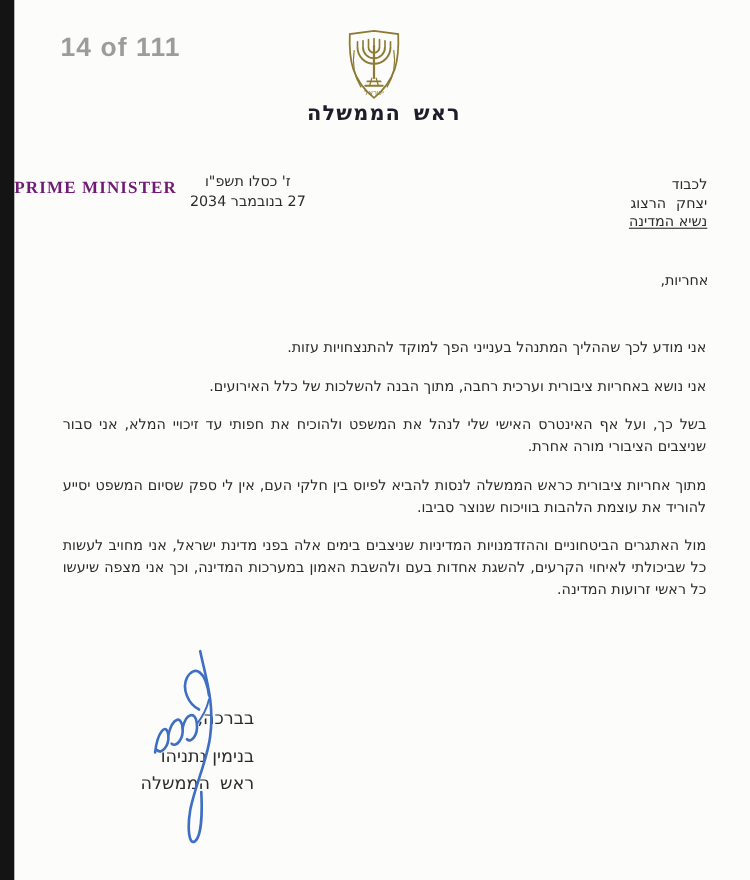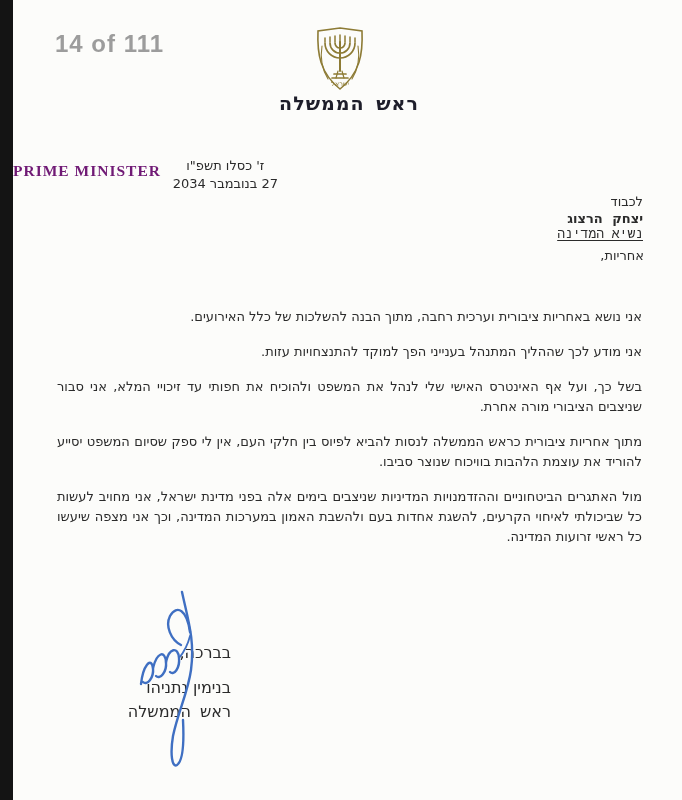--- a/index.html
+++ b/index.html
@@ -32,24 +32,24 @@
     font-family:"Liberation Serif","DejaVu Serif",serif;
     font-size:15.5px;font-weight:bold;color:#701a75;letter-spacing:1px;margin-top:48px;
   }
   
   .date-block{
     position:absolute;right:407px;top:157px;direction:rtl;text-align:center;
     font-size:13px;line-height:18px;white-space:nowrap;
   }
   .addressee{
     position:absolute;right:42px;top:161px;direction:rtl;
-    font-size:13px;line-height:16.5px;white-space:nowrap;margin-top:33px;
+    font-size:13px;line-height:16.5px;white-space:nowrap;
   }
-  .addressee .name{word-spacing:5px;font-weight:bold;}
-  .addressee .role{text-decoration:underline;text-underline-offset:2px;font-family:Liberation Mono, monospace;}
+  .addressee .name{word-spacing:5px;}
+  .addressee .role{text-decoration:underline;text-underline-offset:2px;}
   .salutation{
     position:absolute;right:41px;top:248px;direction:rtl;
     font-size:13px;
   }
   
   .body-text{
     position:absolute;left:44px;right:43px;top:307px;
     direction:rtl;text-align:justify;
     font-size:13px;line-height:20px;
   }
@@ -101,22 +101,22 @@
 
     <div class="addressee">
       <div>לכבוד</div>
       <div class="name">יצחק הרצוג</div>
       <div class="role">נשיא המדינה</div>
     </div>
 
     <div class="salutation">אחריות,</div>
 
     <div class="body-text">
+      <p>אני מודע לכך שההליך המתנהל בענייני הפך למוקד להתנצחויות עזות.</p>
       <p>אני נושא באחריות ציבורית וערכית רחבה, מתוך הבנה להשלכות של כלל האירועים.</p>
-      <p>אני מודע לכך שההליך המתנהל בענייני הפך למוקד להתנצחויות עזות.</p>
       <p>בשל כך, ועל אף האינטרס האישי שלי לנהל את המשפט ולהוכיח את חפותי עד זיכויי המלא, אני סבור שניצבים הציבורי מורה אחרת.</p>
       <p>מתוך אחריות ציבורית כראש הממשלה לנסות להביא לפיוס בין חלקי העם, אין לי ספק שסיום המשפט יסייע להוריד את עוצמת הלהבות בוויכוח שנוצר סביבו.</p>
       <p>מול האתגרים הביטחוניים וההזדמנויות המדיניות שניצבים בימים אלה בפני מדינת ישראל, אני מחויב לעשות כל שביכולתי לאיחוי הקרעים, להשגת אחדות בעם ולהשבת האמון במערכות המדינה, וכך אני מצפה שיעשו כל ראשי זרועות המדינה.</p>
     </div>
 
     <div class="sig-closing">בברכה,</div>
     <div class="sig-name">בנימין נתניהו</div>
     <div class="sig-title">ראש הממשלה</div>
 
     <svg class="signature-svg" viewBox="0 0 100 184" fill="none" stroke="#3f6fc2" stroke-width="2.4" stroke-linecap="round" stroke-linejoin="round">

